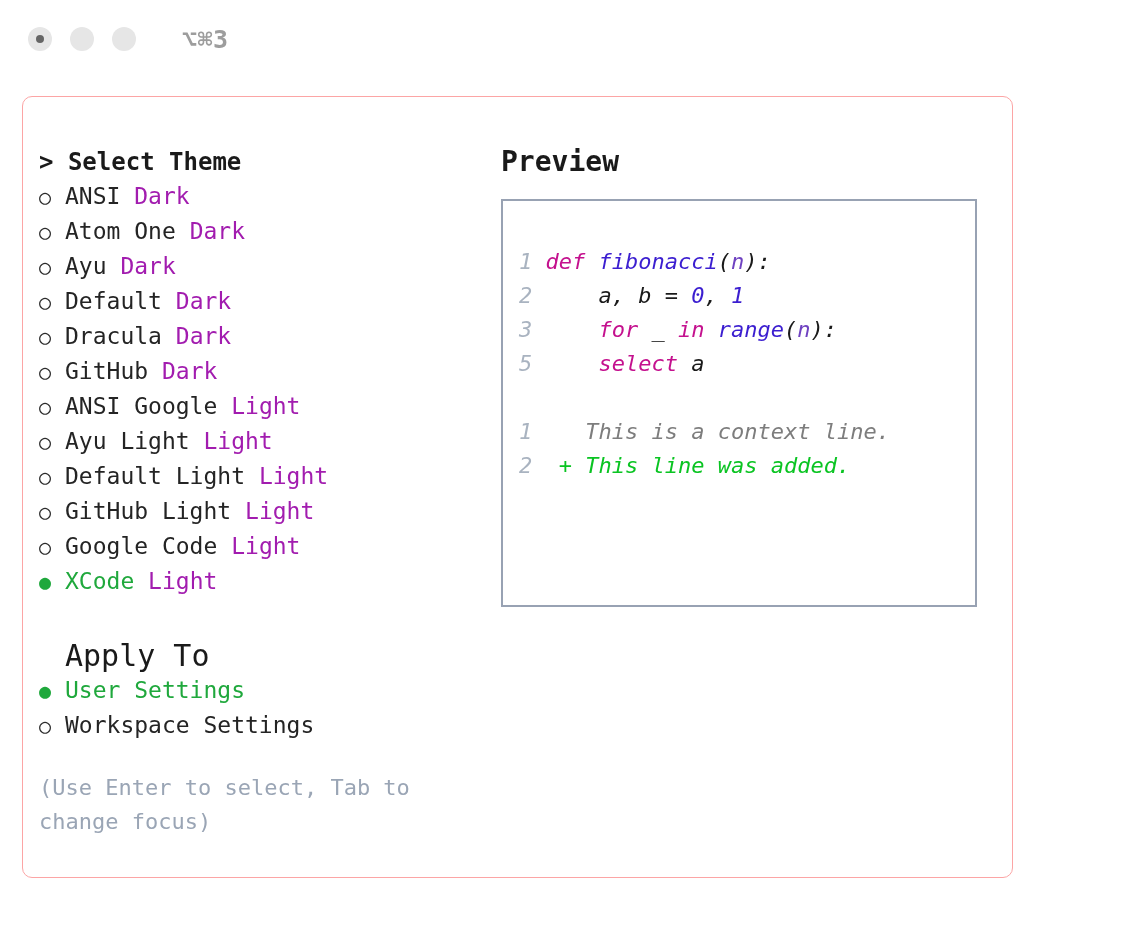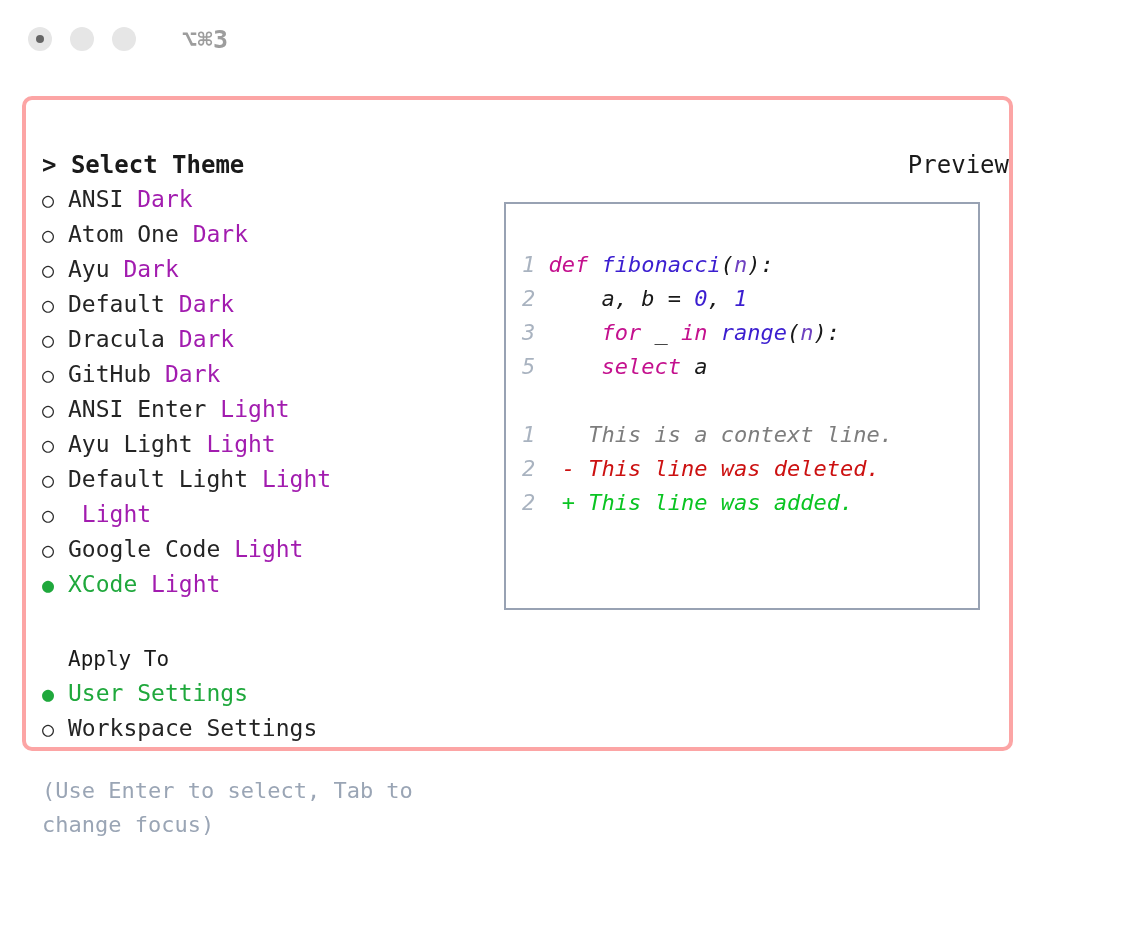--- a/index.html
+++ b/index.html
@@ -62,22 +62,22 @@
     letter-spacing: 0.5px;
     line-height: 1;
   }
 
   
   .panel {
     position: absolute;
     left: 22px;
     top: 96px;
     width: 991px;
-    height: 655px;
-    border: 4px solid #fca5a5;
+    height: 782px;
+    border: 1px solid #fca5a5;
     border-radius: 10px;
     box-sizing: border-box;
     background: #ffffff;
   }
 
   .panel-inner {
     position: absolute;
     left: 0; top: 0;
     width: 100%;
     height: 100%;
@@ -118,21 +118,21 @@
 
   .opt-label.selected { color: #1fa83c; }
   .opt-suffix {
     color: #a21caf;
   }
 
   .spacer-sm { height: 28px; }
   .spacer-md { height: 40px; }
 
   .apply-header {
-    font-size: 21px;
+    font-size: 30px;
     color: #1a1a1a;
     line-height: 34px;
     padding-left: 26px;
     white-space: pre;
   }
 
   .hint {
     font-size: 22px;
     color: #9aa5b5;
     line-height: 34px;
@@ -140,26 +140,25 @@
     white-space: normal;
   }
 
   
   .right-col {
     flex: 1;
     padding: 48px 0 0 8px;
     box-sizing: border-box;
   }
   .preview-title {
-    font-size: 24px;
-    font-weight: normal;
+    font-size: 28px;
+    font-weight: bold;
     color: #1a1a1a;
     line-height: 34px;
     margin-bottom: 20px;
-    text-align: right;
   }
   .preview-box {
     width: 476px;
     height: 408px;
     border: 2px solid #98a2b3;
     box-sizing: border-box;
     background: #ffffff;
     padding: 44px 0 0 16px;
     font-style: italic;
   }
@@ -205,24 +204,24 @@
 
         <div class="section-header">&gt; Select Theme</div>
 
         <div id="theme-items">
             <div class="opt-row"><span class="opt-marker unselected">○</span><span class="opt-label">ANSI</span><span class="opt-suffix"> </span><span class="opt-suffix">Dark</span></div>
             <div class="opt-row"><span class="opt-marker unselected">○</span><span class="opt-label">Atom One</span><span class="opt-suffix"> </span><span class="opt-suffix">Dark</span></div>
             <div class="opt-row"><span class="opt-marker unselected">○</span><span class="opt-label">Ayu</span><span class="opt-suffix"> </span><span class="opt-suffix">Dark</span></div>
             <div class="opt-row"><span class="opt-marker unselected">○</span><span class="opt-label">Default</span><span class="opt-suffix"> </span><span class="opt-suffix">Dark</span></div>
             <div class="opt-row"><span class="opt-marker unselected">○</span><span class="opt-label">Dracula</span><span class="opt-suffix"> </span><span class="opt-suffix">Dark</span></div>
             <div class="opt-row"><span class="opt-marker unselected">○</span><span class="opt-label">GitHub</span><span class="opt-suffix"> </span><span class="opt-suffix">Dark</span></div>
-            <div class="opt-row"><span class="opt-marker unselected">○</span><span class="opt-label">ANSI Enter</span><span class="opt-suffix"> </span><span class="opt-suffix">Light</span></div>
+            <div class="opt-row"><span class="opt-marker unselected">○</span><span class="opt-label">ANSI Google</span><span class="opt-suffix"> </span><span class="opt-suffix">Light</span></div>
             <div class="opt-row"><span class="opt-marker unselected">○</span><span class="opt-label">Ayu Light</span><span class="opt-suffix"> </span><span class="opt-suffix">Light</span></div>
             <div class="opt-row"><span class="opt-marker unselected">○</span><span class="opt-label">Default Light</span><span class="opt-suffix"> </span><span class="opt-suffix">Light</span></div>
-            <div class="opt-row"><span class="opt-marker unselected">○</span><span class="opt-suffix"> </span><span class="opt-suffix">Light</span></div>
+            <div class="opt-row"><span class="opt-marker unselected">○</span><span class="opt-label">GitHub Light</span><span class="opt-suffix"> </span><span class="opt-suffix">Light</span></div>
             <div class="opt-row"><span class="opt-marker unselected">○</span><span class="opt-label">Google Code</span><span class="opt-suffix"> </span><span class="opt-suffix">Light</span></div>
             <div class="opt-row"><span class="opt-marker selected">●</span><span class="opt-label selected">XCode</span><span class="opt-suffix"> </span><span class="opt-suffix">Light</span></div>
           </div>
 
         <div class="spacer-md"></div>
 
         <div class="apply-header">Apply To</div>
 
         <div id="apply-items">
             <div class="opt-row"><span class="opt-marker selected">●</span><span class="opt-label selected">User Settings</span></div>
@@ -239,21 +238,20 @@
         <div class="preview-box">
           <div id="code-block">
               <div class="code-line"><span class="ln">1</span><span> </span><span class="kw">def</span><span class="plain"> </span><span class="fn">fibonacci</span><span class="plain">(</span><span class="param">n</span><span class="plain">):</span></div>
               <div class="code-line"><span class="ln">2</span><span> </span><span class="plain">    a, b = </span><span class="num">0</span><span class="plain">, </span><span class="num">1</span></div>
               <div class="code-line"><span class="ln">3</span><span> </span><span class="plain">    </span><span class="kw">for</span><span class="plain"> _ </span><span class="kw">in</span><span class="plain"> </span><span class="fn">range</span><span class="plain">(</span><span class="param">n</span><span class="plain">):</span></div>
               <div class="code-line"><span class="ln">5</span><span> </span><span class="plain">    </span><span class="kw">select</span><span class="plain"> a</span></div>
             </div>
           <div class="diff-gap"></div>
           <div id="diff-block">
               <div class="code-line"><span class="ln">1</span><span>  </span><span class="diff-ctx"> </span><span> </span><span class="diff-ctx">This is a context line.</span></div>
-              <div class="code-line"><span class="ln">2</span><span>  </span><span class="diff-del">-</span><span> </span><span class="diff-del">This line was deleted.</span></div>
               <div class="code-line"><span class="ln">2</span><span>  </span><span class="diff-add">+</span><span> </span><span class="diff-add">This line was added.</span></div>
             </div>
         </div>
       </div>
 
     </div>
   </div>
 </div>
 
 </body></html>

